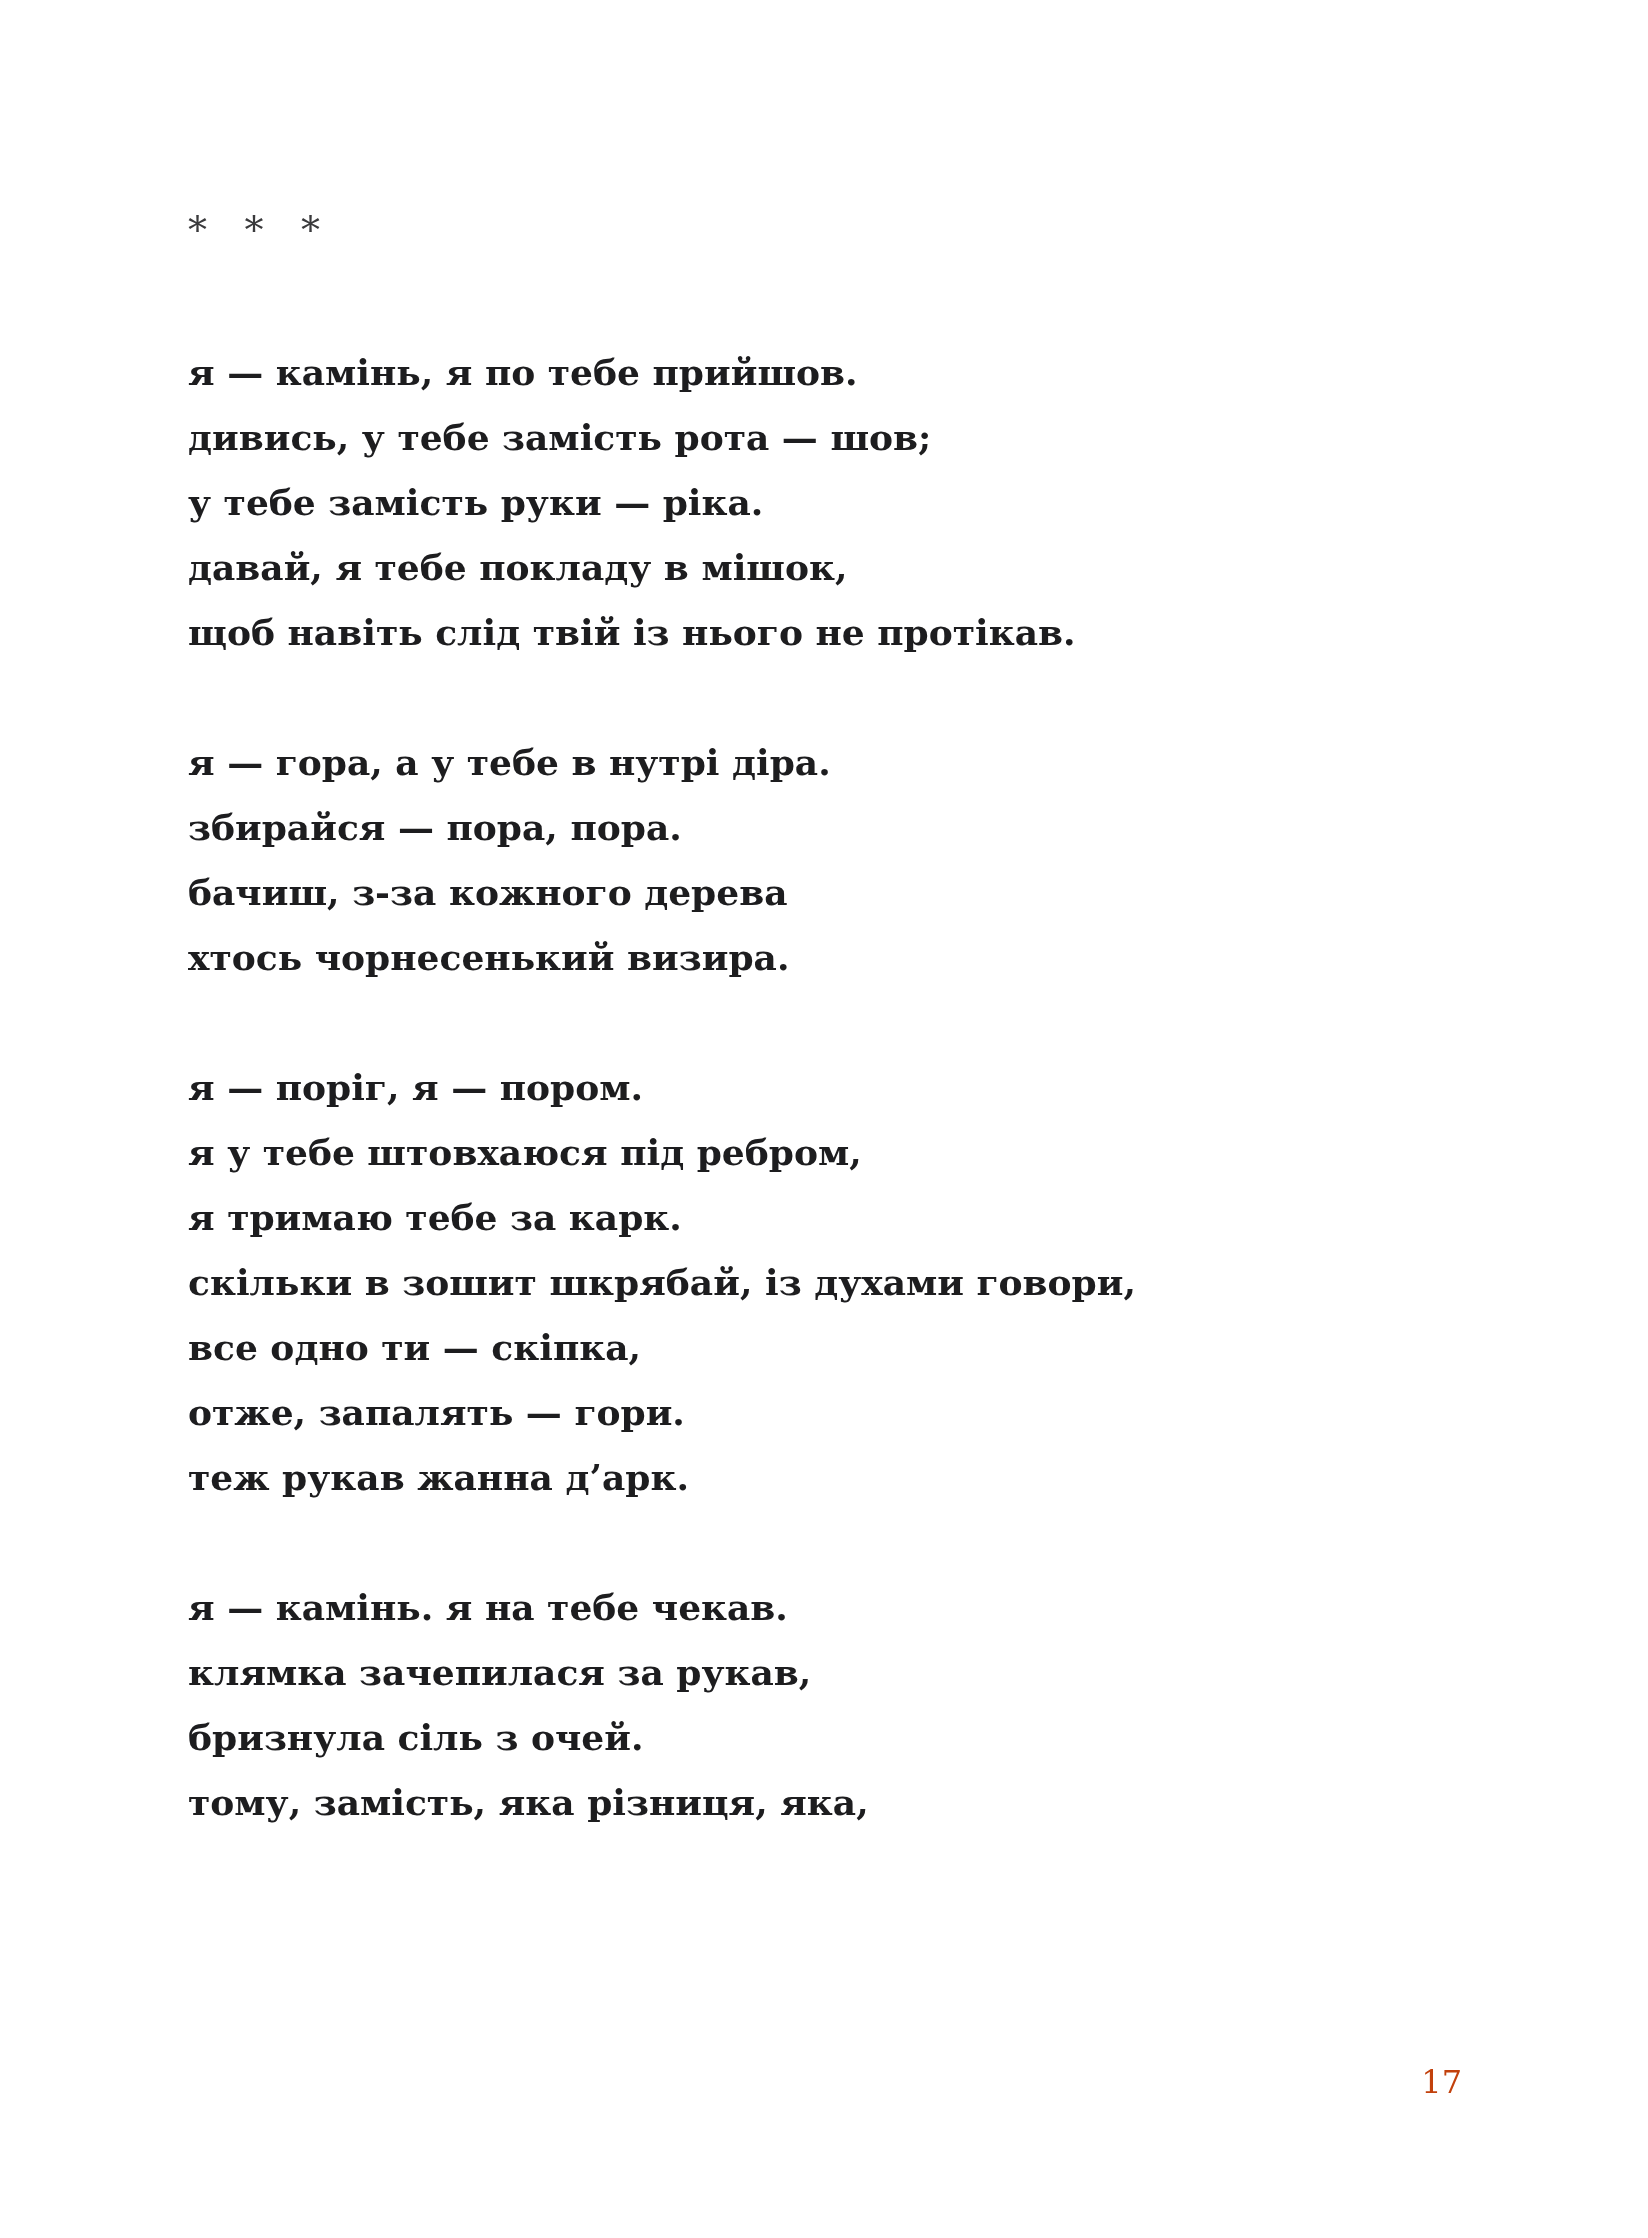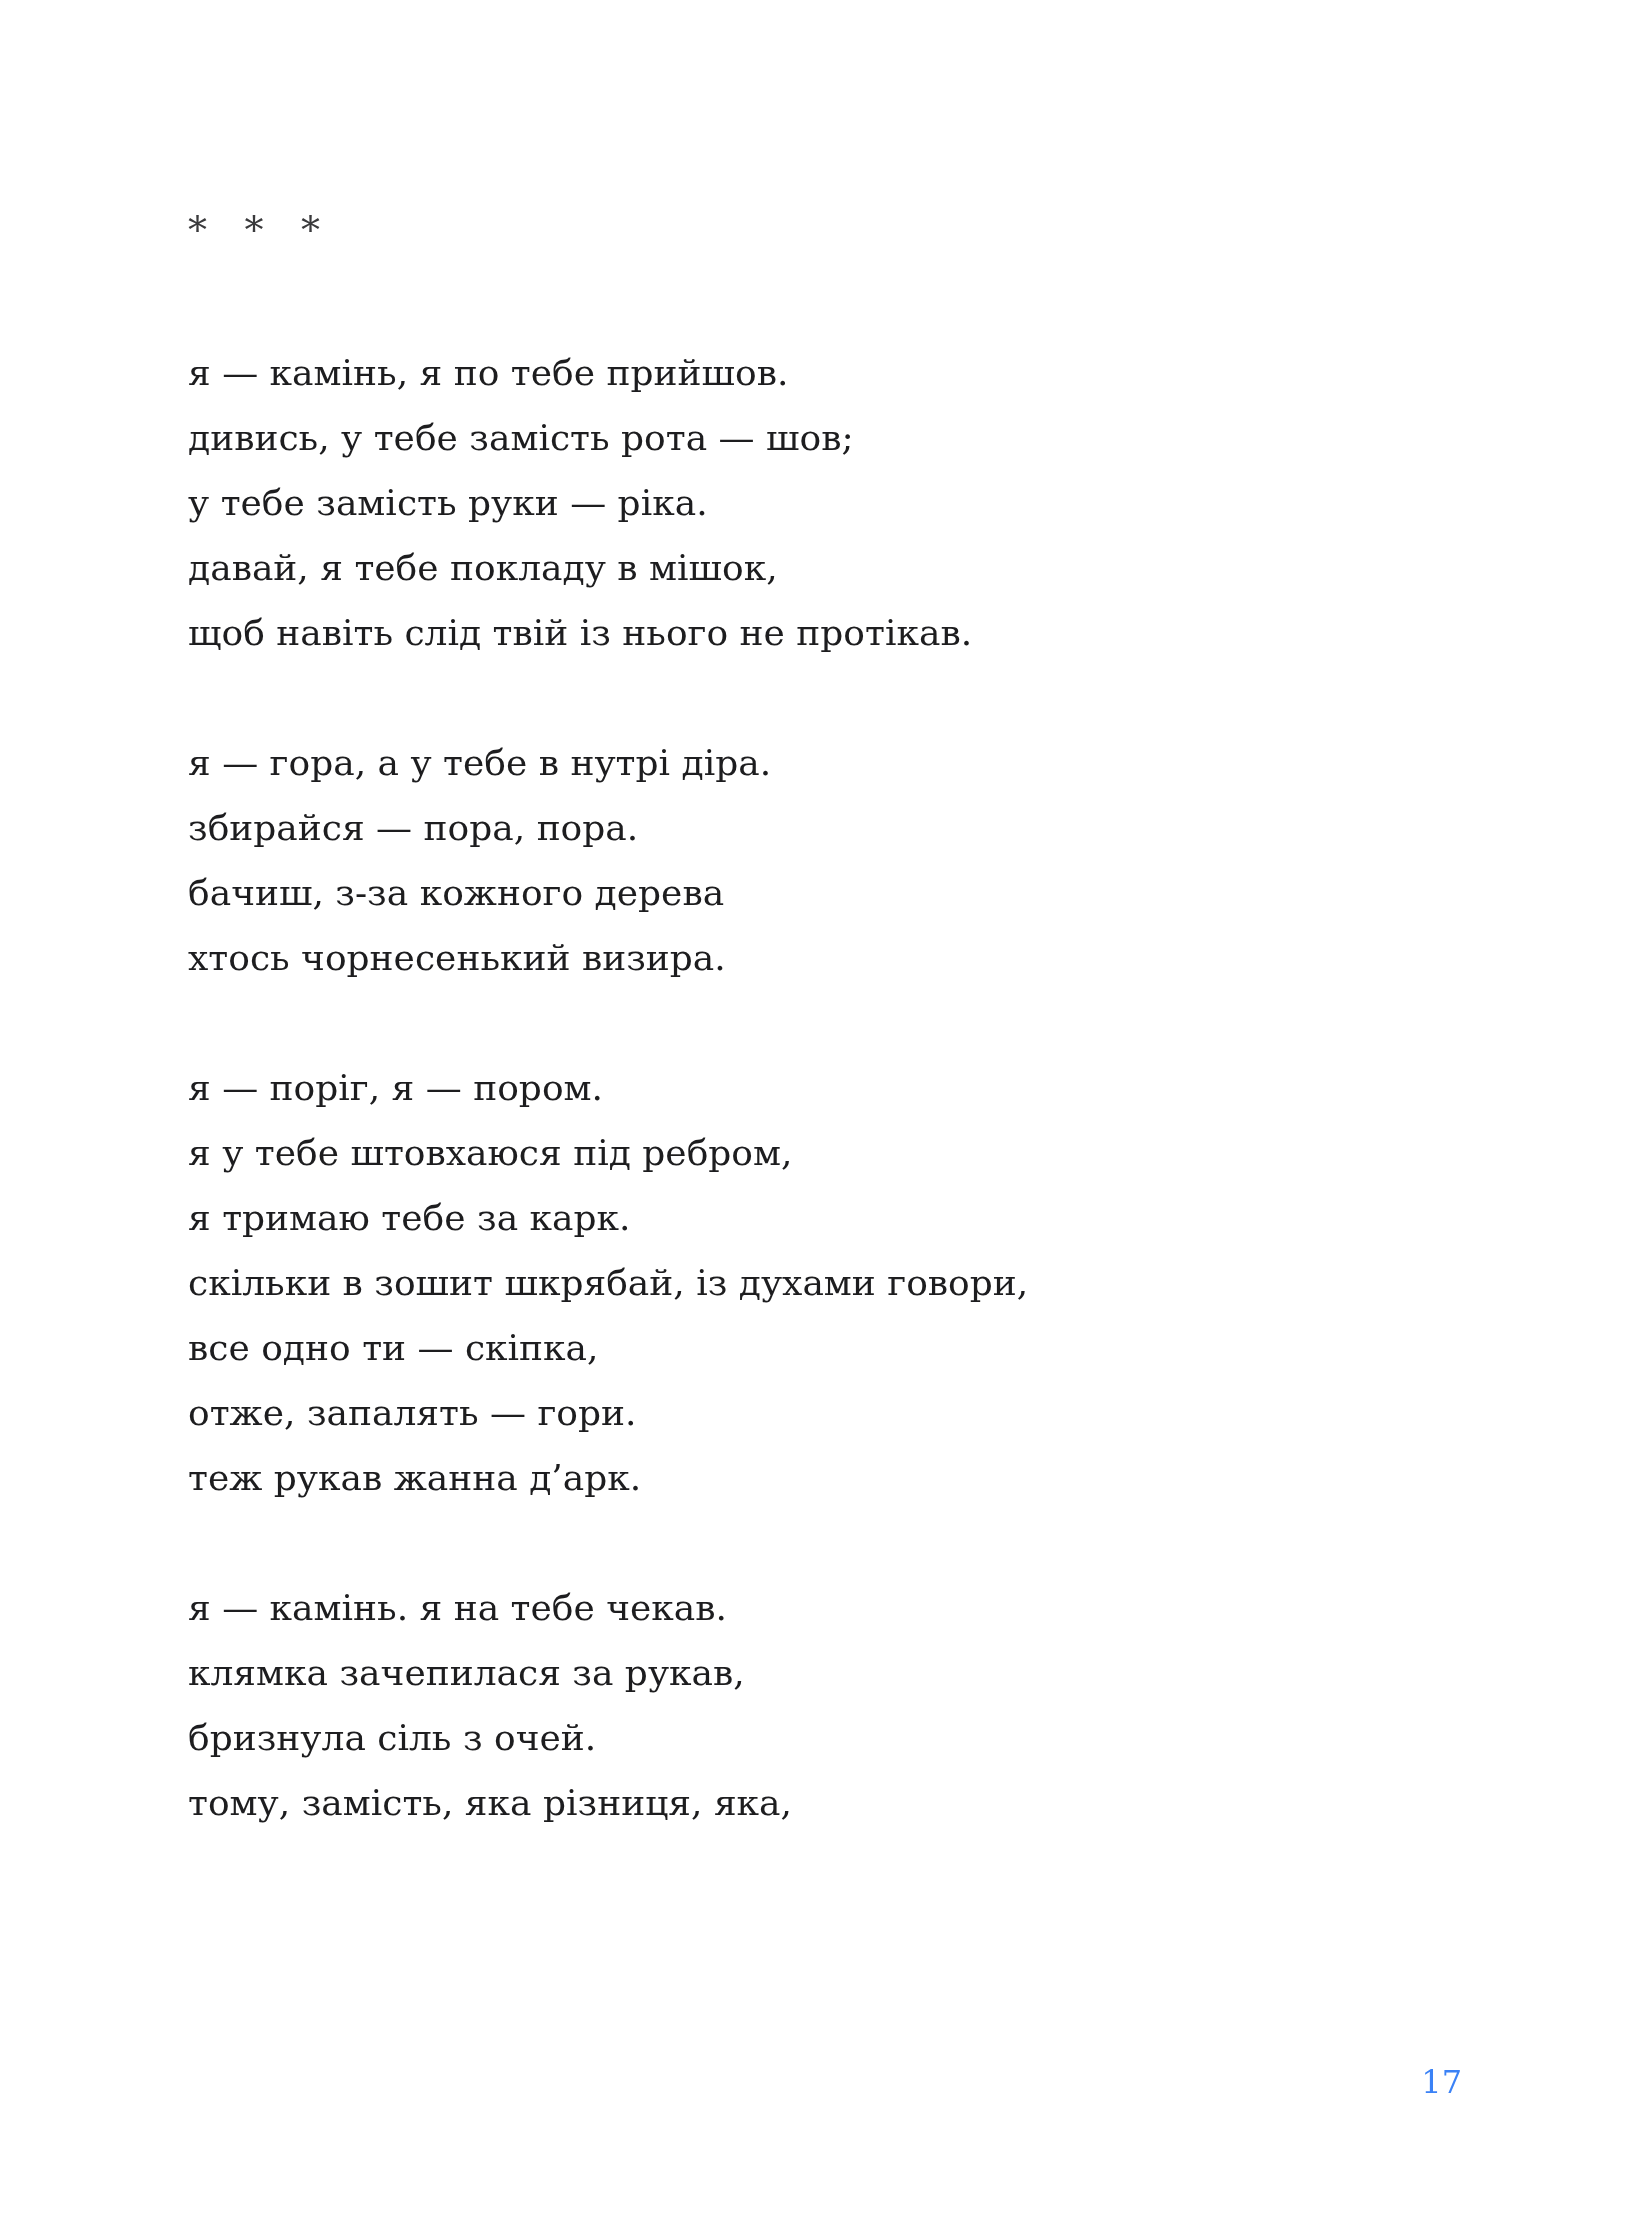--- a/index.html
+++ b/index.html
@@ -28,31 +28,32 @@
     word-spacing: 22px;
     color: #3a3a3c;
     margin: 0 0 86px 0;
   }
   .poem {
     font-size: 36px;
     line-height: 65px;
   }
   .stanza {
     margin: 0 16px 65px 0;
+    font-weight: bold;
   }
   .poem-line {
     white-space: pre;
   }
   .page-number {
     position: absolute;
     top: 2063px;
     right: 187px;
     font-size: 32px;
     line-height: 38px;
-    color: #3b82f6;
+    color: #c2410c;
   }
 </style>
 </head>
 <body>
 
 <div class="page">
   <div class="content">
     <div class="section-marker">* * *</div>
     <div class="poem">
         <div class="stanza">

